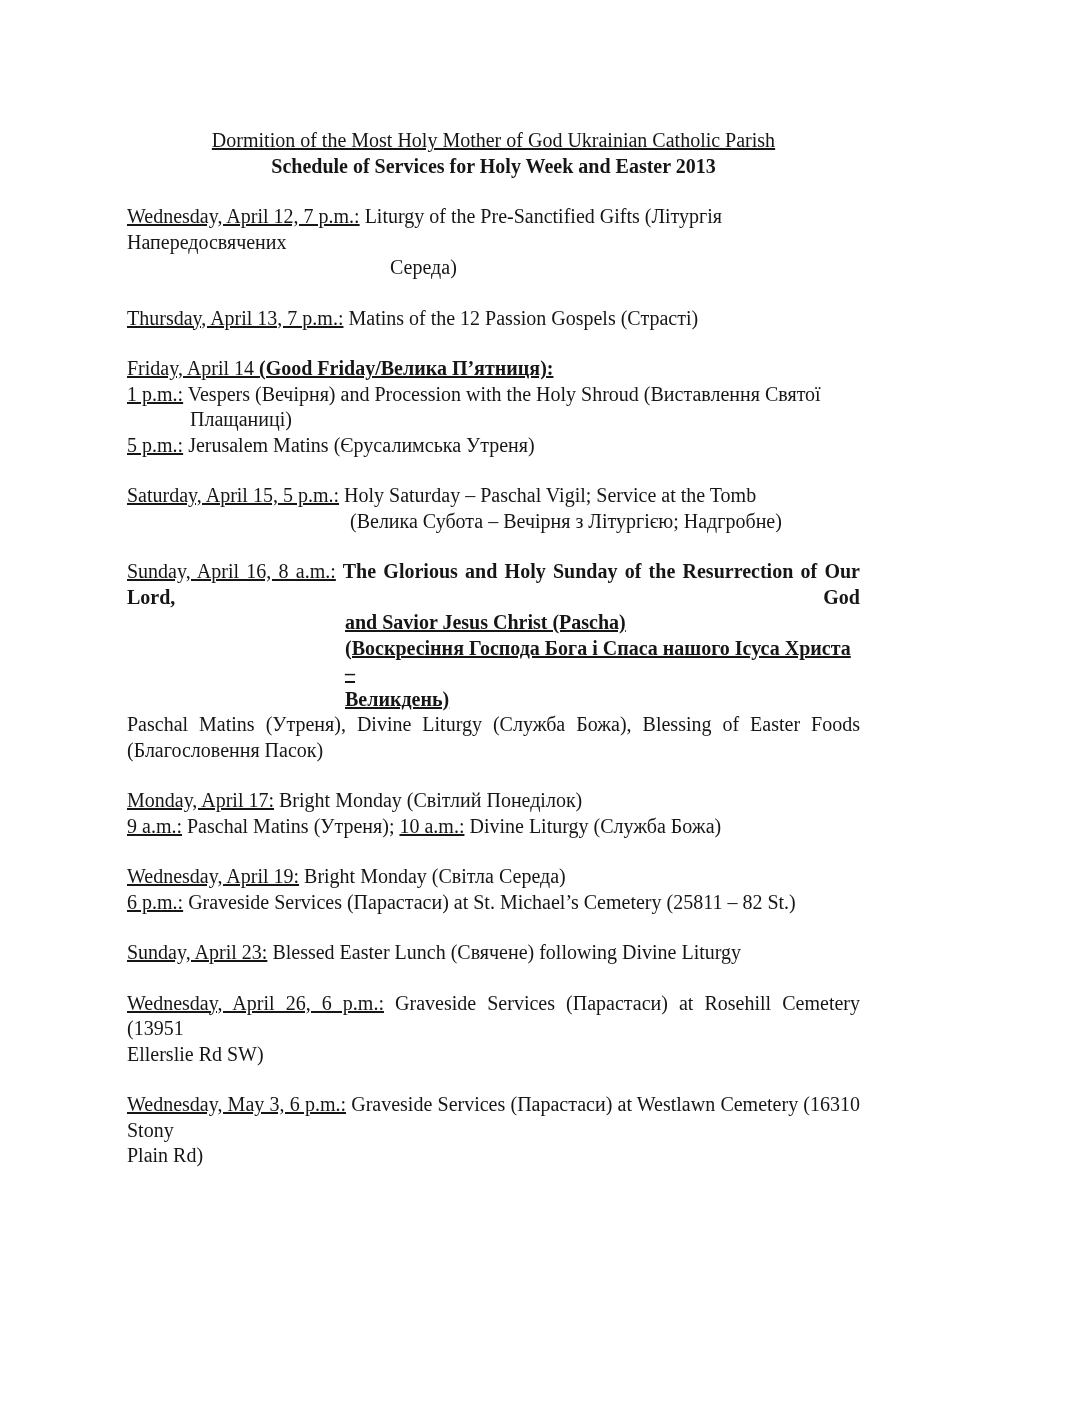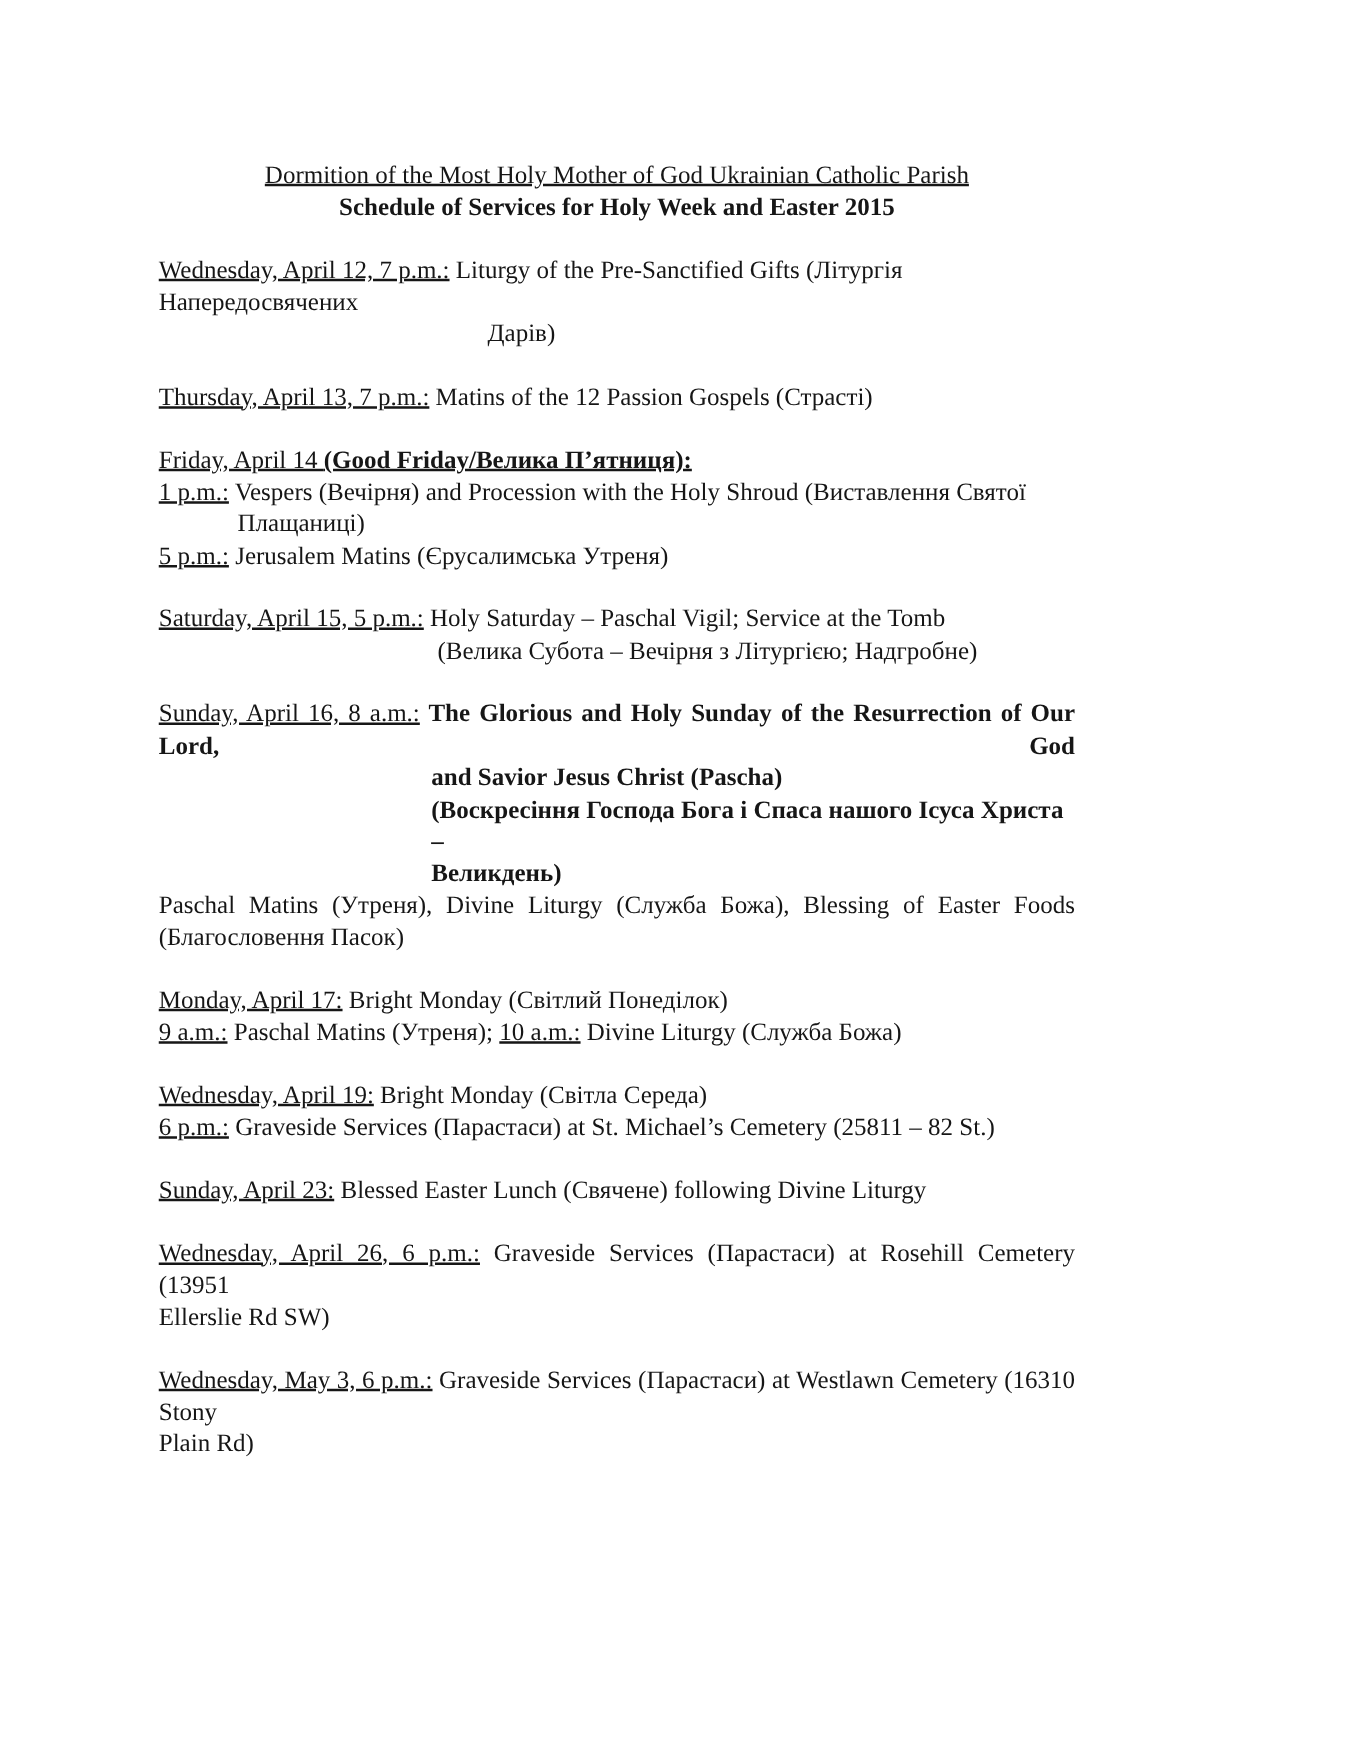--- a/index.html
+++ b/index.html
@@ -18,35 +18,35 @@
   }
   .title-block { text-align: center; }
   .entry { margin-top: 25px; }
   .line { min-height: 25.5px; }
   .u { text-decoration: underline; }
   .b { font-weight: 700; }
   .just { text-align: justify; text-align-last: justify; }
   .ind-hang-deep { padding-left: 263px; }  
   .ind-hang-time { padding-left: 63px; font-family: Liberation Serif, serif; }   
   .ind-hang-sat  { padding-left: 223px; }  
-  .ind-hang-sun  { padding-left: 218px; }  
+  .ind-hang-sun  { padding-left: 218px; text-decoration: underline; }  
 </style>
 </head>
 <body>
 
 <div class="page">
 
   <header class="title-block">
     <div class="line"><span class="u">Dormition of the Most Holy Mother of God Ukrainian Catholic Parish</span></div>
-    <div class="line b">Schedule of Services for Holy Week and Easter 2015</div>
+    <div class="line b">Schedule of Services for Holy Week and Easter 2013</div>
   </header>
 
   <section class="entry">
     <div class="line"><span class="u">Wednesday, April 12, 7 p.m.:</span><span> Liturgy of the Pre-Sanctified Gifts (Літургія Напередосвячених</span></div>
-    <div class="line ind-hang-deep">Дарів)</div>
+    <div class="line ind-hang-deep">Середа)</div>
   </section>
 
   <section class="entry">
     <div class="line"><span class="u">Thursday, April 13, 7 p.m.:</span><span> Matins of the 12 Passion Gospels (Страсті)</span></div>
   </section>
 
   <section class="entry">
     <div class="line"><span class="u">Friday, April 14 </span><span class="u b">(Good Friday/Велика П’ятниця):</span></div>
     <div class="line"><span class="u">1 p.m.:</span><span> Vespers (Вечірня) and Procession with the Holy Shroud (Виставлення Святої</span></div>
     <div class="line ind-hang-time">Плащаниці)</div>

